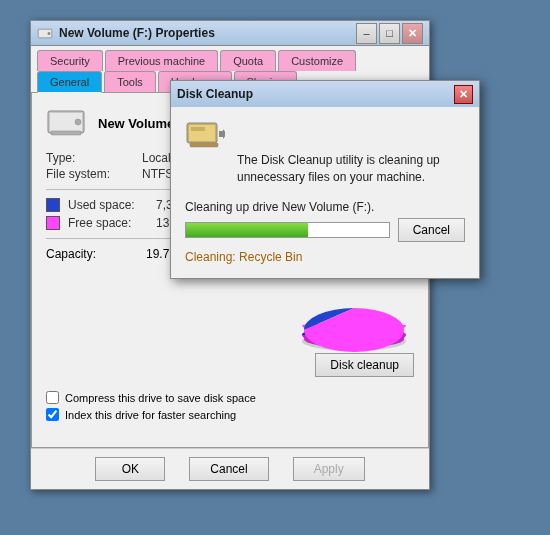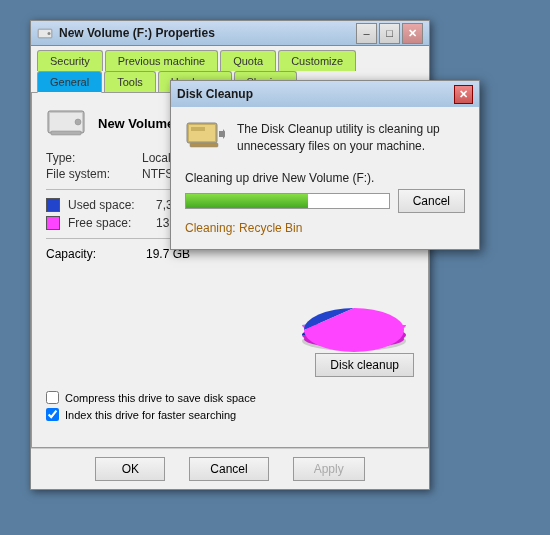--- a/index.html
+++ b/index.html
@@ -78,21 +78,21 @@
       padding: 4px 6px 0 6px;
     }
 
     .tabs-row {
       display: flex;
       gap: 2px;
     }
 
     .tab {
       padding: 4px 12px;
-      background: #bef264;
+      background: #f9a8d4;
       border: 1px solid #999;
       border-bottom: none;
       font-size: 11px;
       cursor: pointer;
       border-radius: 3px 3px 0 0;
       color: #333;
     }
 
     .tab.active {
       background: #0ea5e9;
@@ -296,20 +296,21 @@
     .cleanup-disk-icon {
       width: 40px;
       height: 36px;
       flex-shrink: 0;
     }
 
     .cleanup-desc {
       font-size: 12px;
       color: #222;
       line-height: 1.4;
+      margin-top: 31px;
     }
 
     .progress-label {
       font-size: 12px;
       margin-bottom: 4px;
       color: #222;
     }
 
     .progress-row {
       display: flex;

